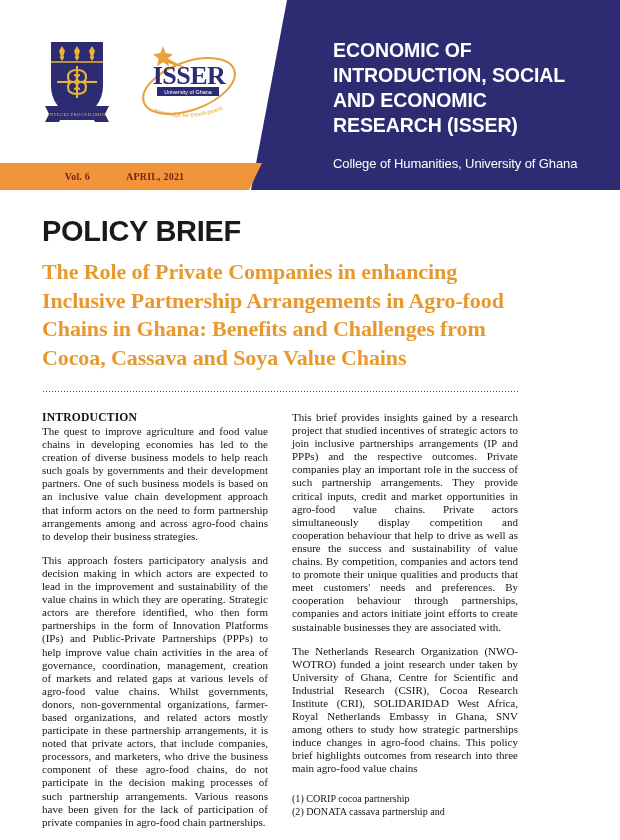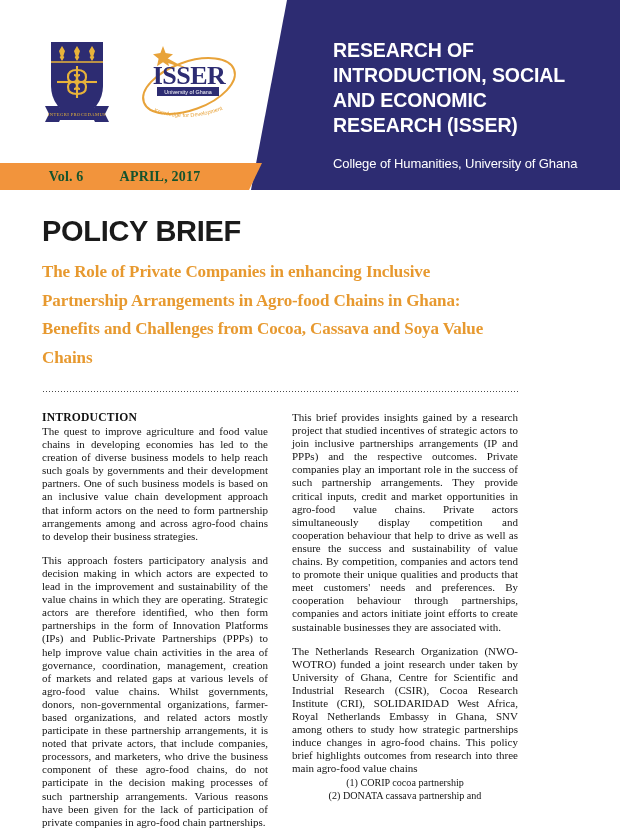--- a/index.html
+++ b/index.html
@@ -62,22 +62,22 @@
     width: 249px;
     height: 27px;
     display: flex;
     align-items: center;
     justify-content: center;
     gap: 36px;
   }
   .vol-text, .date-text {
     font-family: "Liberation Serif", serif;
     font-weight: bold;
-    font-size: 14px;
-    color: #14532d;
+    font-size: 10px;
+    color: #7f1d1d;
     letter-spacing: 0.2px;
   }
 
   .header-titles {
     position: absolute;
     left: 333px;
     top: 38px;
     width: 280px;
   }
   .header-title-line {
@@ -123,21 +123,21 @@
     font-weight: bold;
     font-size: 29px;
     color: #1a1a1a;
     letter-spacing: -0.3px;
     margin-top: 25px;
     margin-bottom: 10px;
   }
   .doc-title {
     font-family: "Liberation Serif", serif;
     font-weight: bold;
-    font-size: 17px;
+    font-size: 22px;
     line-height: 28.5px;
     color: #e7992f;
     letter-spacing: -0.1px;
   }
   .divider {
     margin-top: 18px;
     height: 3px;
     width: 100%;
     background-image: radial-gradient(circle, #4a4a4a 0.8px, transparent 1px);
     background-size: 3px 3px;
@@ -162,28 +162,27 @@
     margin-bottom: 1px;
   }
   .para {
     font-family: "Liberation Serif", serif;
     font-size: 11px;
     line-height: 13.1px;
     text-align: justify;
     color: #141414;
     margin: 0 0 11px 0;
   }
-  .para.tight { margin-bottom: 0; }
+  .para.tight { margin-bottom: 16px; }
   .list-line {
     font-family: "Liberation Serif", serif;
     font-size: 10.1px;
     line-height: 13.1px;
     color: #141414;
     margin: 0;
-    text-align: center;
   }
 </style>
 </head>
 <body>
 
 <div class="header">
 
   <div class="header-navy"></div>
 
   <div class="header-logos">
@@ -229,31 +228,31 @@
         <path id="tagpath" d="M12 74 q40 16 82 -4" fill="none" stroke="none"></path>
         <text font-family="'Liberation Sans', sans-serif" font-size="5.6" fill="#e8a33a">
           <textPath href="#tagpath" startOffset="6%">Knowledge for Development</textPath>
         </text>
       </svg>
     </div>
 
   </div>
 
   <div class="header-titles">
-    <div class="header-title-line">RESEARCH OF</div>
+    <div class="header-title-line">ECONOMIC OF</div>
     <div class="header-title-line">INTRODUCTION, SOCIAL</div>
     <div class="header-title-line">AND ECONOMIC</div>
     <div class="header-title-line">RESEARCH (ISSER)</div>
     <div class="header-subtitle">College of Humanities, University of Ghana</div>
   </div>
 
   <div class="header-orange">
     <div class="header-orange-inner">
       <span class="vol-text">Vol. 6</span>
-      <span class="date-text">APRIL, 2017</span>
+      <span class="date-text">APRIL, 2021</span>
     </div>
   </div>
 
 </div>
 
 <div class="doc-body">
 
   <div class="policy-brief">POLICY BRIEF</div>
 
   <div class="doc-title">The Role of Private Companies in enhancing Inclusive Partnership Arrangements in Agro-food Chains in Ghana: Benefits and Challenges from Cocoa, Cassava and Soya Value Chains</div>

